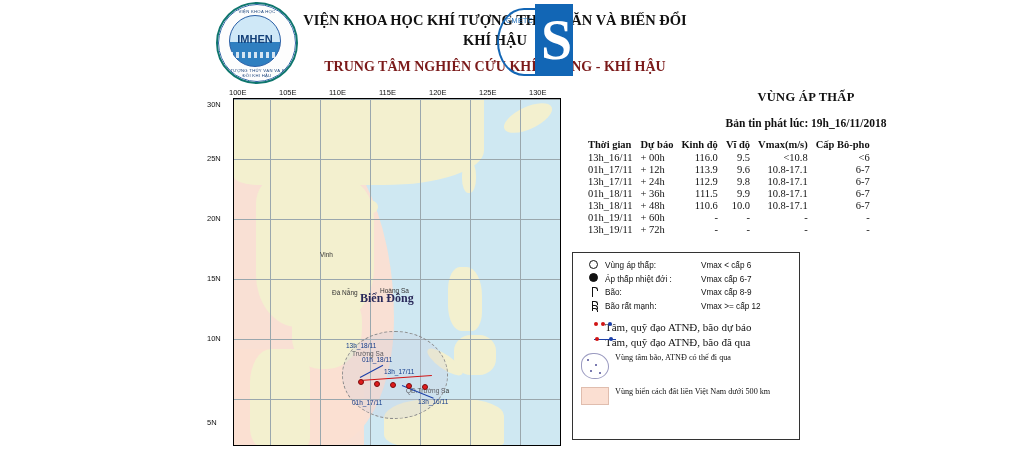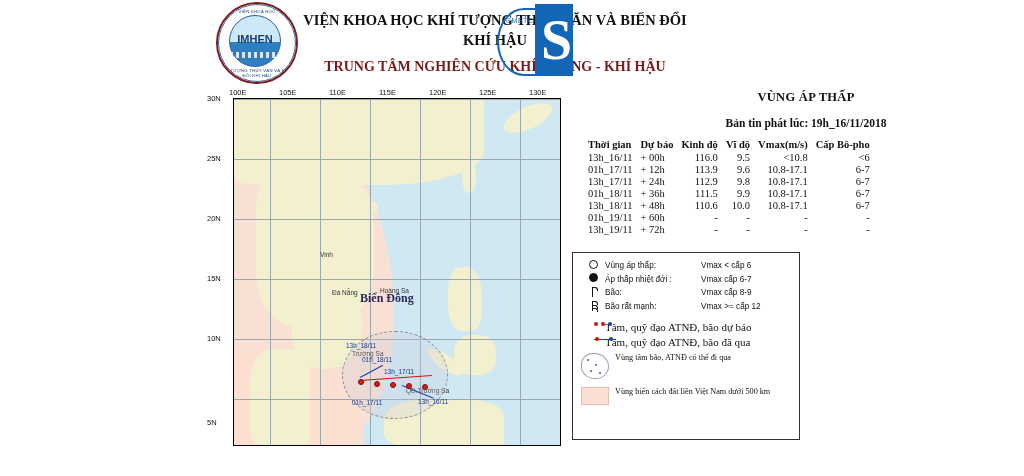--- a/index.html
+++ b/index.html
@@ -27,21 +27,21 @@
     position: absolute;
     left: 0; top: 0;
     width: 1024px;
     height: 80px;
   }
   .logo-imhen {
     position: absolute;
     left: 216px; top: 2px;
     width: 78px; height: 78px;
     border-radius: 50%;
-    border: 2px solid #7f1d1d;
+    border: 2px solid #0f766e;
     background: #fdfdfd;
     overflow: hidden;
   }
   .logo-imhen .ring-text {
     position: absolute;
     left: 0; top: 0;
     width: 100%; height: 100%;
     border-radius: 50%;
     border: 1px solid #2a5fa5;
     box-sizing: border-box;
@@ -444,21 +444,21 @@
   <div class="map-wrap">
 
     <div class="axis-label" style="left:24px;  top:0px;">100E</div>
     <div class="axis-label" style="left:74px;  top:0px;">105E</div>
     <div class="axis-label" style="left:124px; top:0px;">110E</div>
     <div class="axis-label" style="left:174px; top:0px;">115E</div>
     <div class="axis-label" style="left:224px; top:0px;">120E</div>
     <div class="axis-label" style="left:274px; top:0px;">125E</div>
     <div class="axis-label" style="left:324px; top:0px;">130E</div>
 
-    <div class="axis-label" style="left:2px; top:6px;">30N</div>
+    <div class="axis-label" style="left:2px; top:12px;">30N</div>
     <div class="axis-label" style="left:2px; top:66px;">25N</div>
     <div class="axis-label" style="left:2px; top:126px;">20N</div>
     <div class="axis-label" style="left:2px; top:186px;">15N</div>
     <div class="axis-label" style="left:2px; top:246px;">10N</div>
     <div class="axis-label" style="left:2px; top:330px;">5N</div>
 
     <div class="map-frame">
       <div class="sea"></div>
 
       <div class="coast-band" style="left:0px; top:30px; width:160px; height:316px; border-radius:0 60% 40% 0;"></div>

